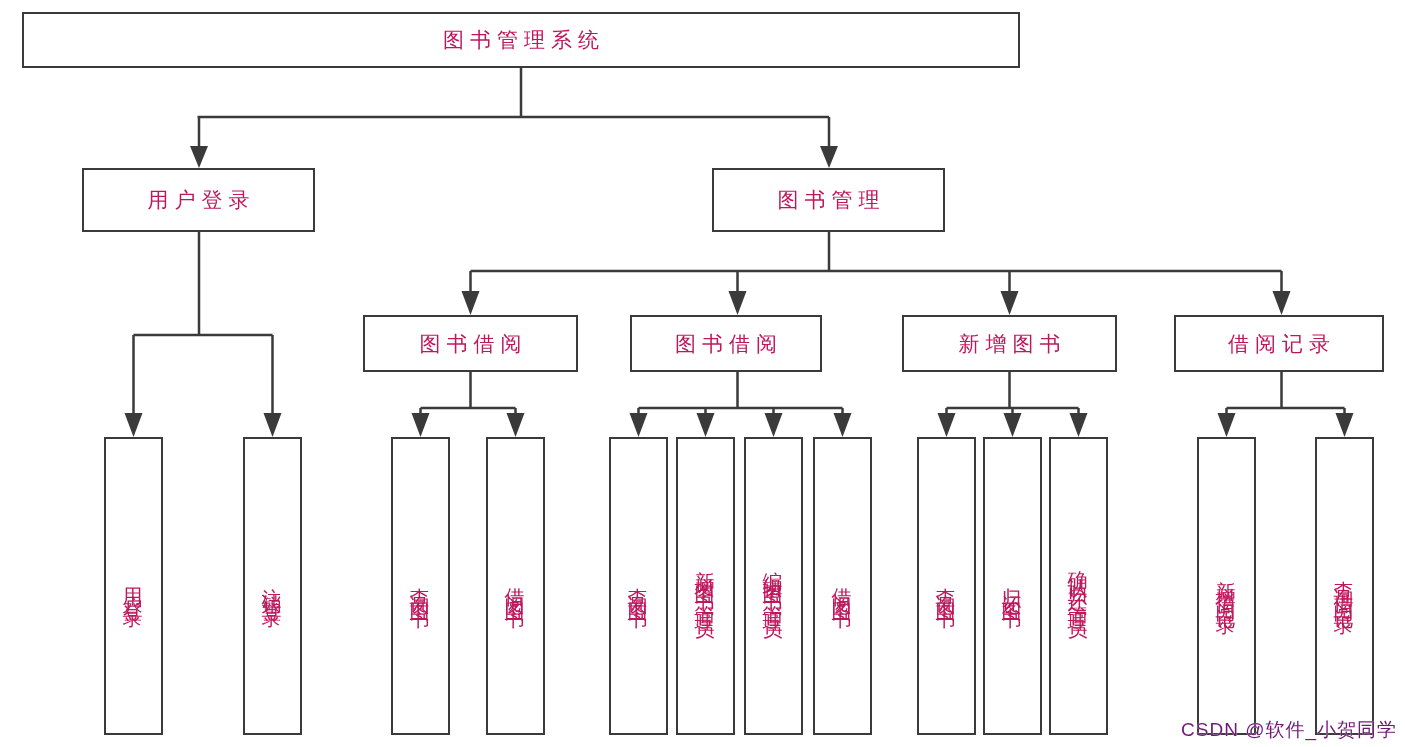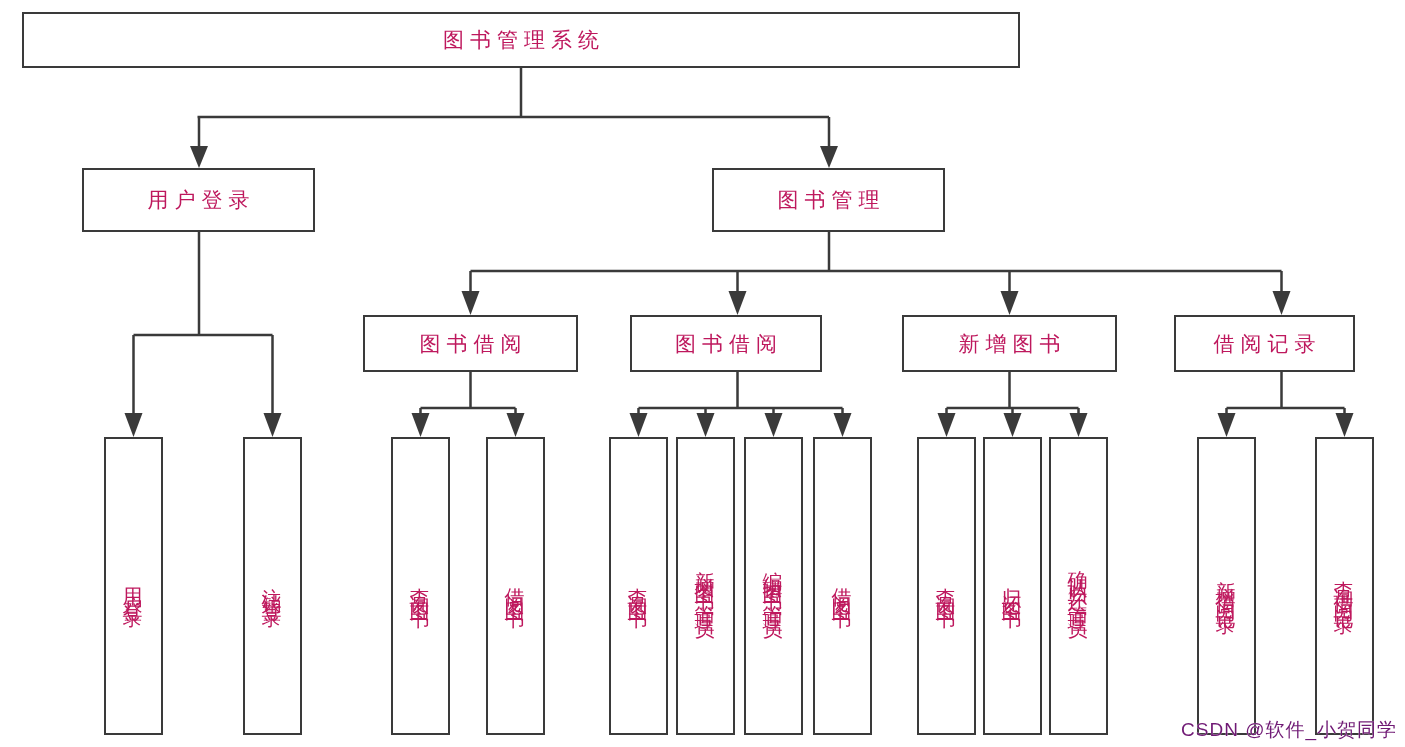--- a/index.html
+++ b/index.html
@@ -45,21 +45,21 @@
     letter-spacing: 7px;
     white-space: nowrap;
   }
   
   #node-root            { left: 22px;   top: 12px;  width: 998px; height: 56px; }
   #node-l2-0            { left: 82px;   top: 168px; width: 233px; height: 64px; }
   #node-l2-1            { left: 712px;  top: 168px; width: 233px; height: 64px; }
   #node-l3-0            { left: 363px;  top: 315px; width: 215px; height: 57px; }
   #node-l3-1            { left: 630px;  top: 315px; width: 192px; height: 57px; }
   #node-l3-2            { left: 902px;  top: 315px; width: 215px; height: 57px; }
-  #node-l3-3            { left: 1174px; top: 315px; width: 181px; height: 57px; }
+  #node-l3-3            { left: 1174px; top: 315px; width: 210px; height: 57px; }
   .leaf                 { top: 437px; width: 59px; height: 298px; }
   #leaf-0  { left: 104px; }
   #leaf-1  { left: 243px; }
   #leaf-2  { left: 391px; }
   #leaf-3  { left: 486px; }
   #leaf-4  { left: 609px; }
   #leaf-5  { left: 676px; }
   #leaf-6  { left: 744px; }
   #leaf-7  { left: 813px; }
   #leaf-8  { left: 917px; }

